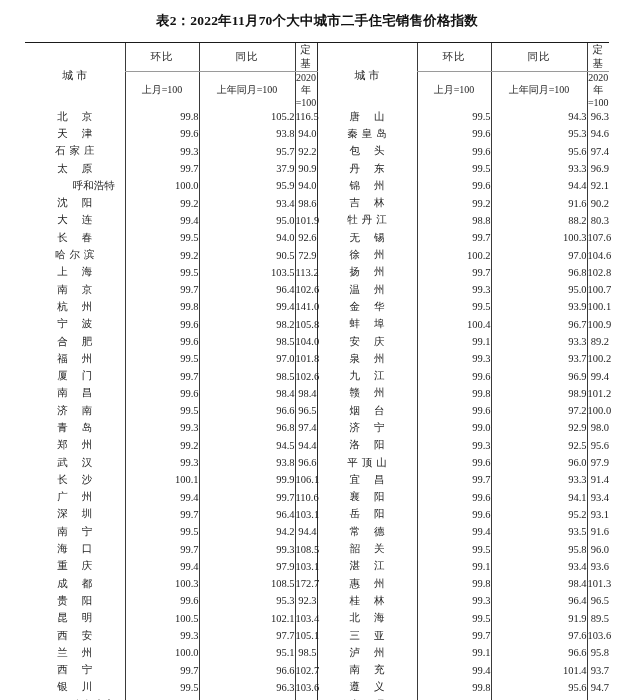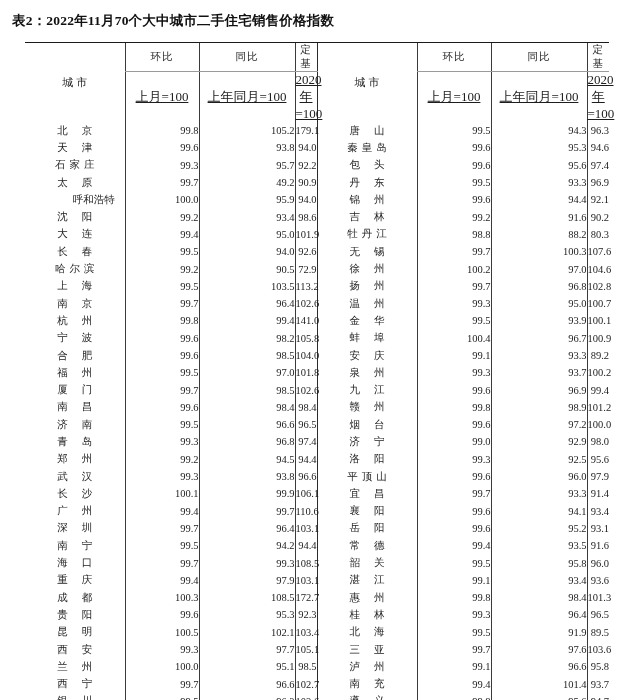--- a/index.html
+++ b/index.html
@@ -17,23 +17,23 @@
 
   #page {
     position: relative;
     width: 634px;
     height: 700px;
     box-sizing: border-box;
   }
 
   
   .title-wrap {
+    text-align: center;
     padding-top: 11px;
     padding-bottom: 12px;
-    padding-left: 12px;
   }
   .title {
     display: inline-block;
     font-size: 13.5px;
     font-weight: bold;
     letter-spacing: 0.2px;
     color: #111111;
     white-space: nowrap;
   }
 
@@ -71,24 +71,23 @@
     text-indent: 3px;
     font-family: Liberation Serif, serif;
   }
   th.h-group {
     font-size: 10.5px;
     letter-spacing: 1px;
     height: 22px;
     border-bottom: 0.8px solid #9a9a9a;
   }
   th.h-sub {
-    font-size: 13px;
+    font-size: 10px;
     height: 20px;
     letter-spacing: 0px;
-    text-decoration: underline;
   }
 
   
   .vr-l { border-left: 1.1px solid #3a3a3a; }
   .vr-mid { border-left: 1.4px solid #2b2b2b; }
 
   
   table.idx td {
     padding: 0;
     height: 17.3px;
@@ -163,21 +162,21 @@
           <th class="h-sub vr-l">上年同月=100</th>
           <th class="h-sub vr-l">2020年=100</th>
         </tr>
       </thead>
 
       <tbody id="tbody">
           <tr>
             <td class="city"><span class="cname c2">北京</span></td>
             <td class="num vr-l">99.8</td>
             <td class="num vr-l">105.2</td>
-            <td class="num vr-l">179.1</td>
+            <td class="num vr-l">116.5</td>
             <td class="city vr-mid"><span class="cname c2">唐山</span></td>
             <td class="num vr-l">99.5</td>
             <td class="num vr-l">94.3</td>
             <td class="num vr-l">96.3</td>
           </tr>
           <tr>
             <td class="city"><span class="cname c2">天津</span></td>
             <td class="num vr-l">99.6</td>
             <td class="num vr-l">93.8</td>
             <td class="num vr-l">94.0</td>
@@ -192,21 +191,21 @@
             <td class="num vr-l">95.7</td>
             <td class="num vr-l">92.2</td>
             <td class="city vr-mid"><span class="cname c2">包头</span></td>
             <td class="num vr-l">99.6</td>
             <td class="num vr-l">95.6</td>
             <td class="num vr-l">97.4</td>
           </tr>
           <tr>
             <td class="city"><span class="cname c2">太原</span></td>
             <td class="num vr-l">99.7</td>
-            <td class="num vr-l">49.2</td>
+            <td class="num vr-l">37.9</td>
             <td class="num vr-l">90.9</td>
             <td class="city vr-mid"><span class="cname c2">丹东</span></td>
             <td class="num vr-l">99.5</td>
             <td class="num vr-l">93.3</td>
             <td class="num vr-l">96.9</td>
           </tr>
           <tr>
             <td class="city"><span class="cname c4">呼和浩特</span></td>
             <td class="num vr-l">100.0</td>
             <td class="num vr-l">95.9</td>

